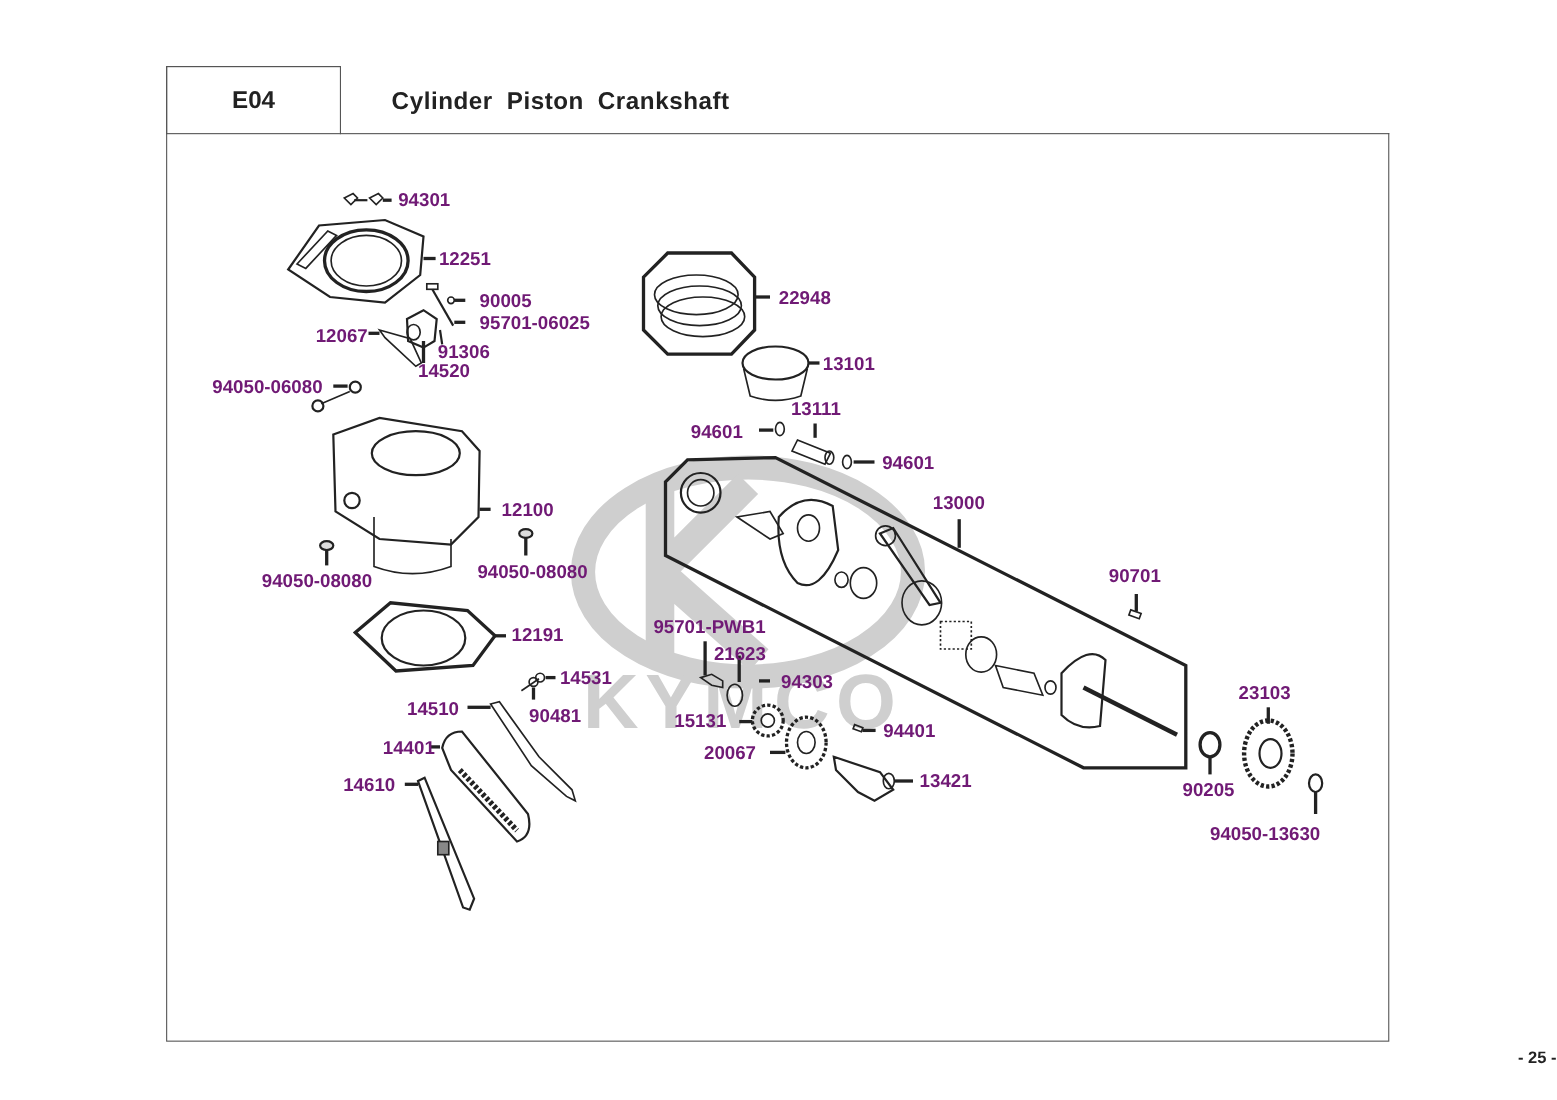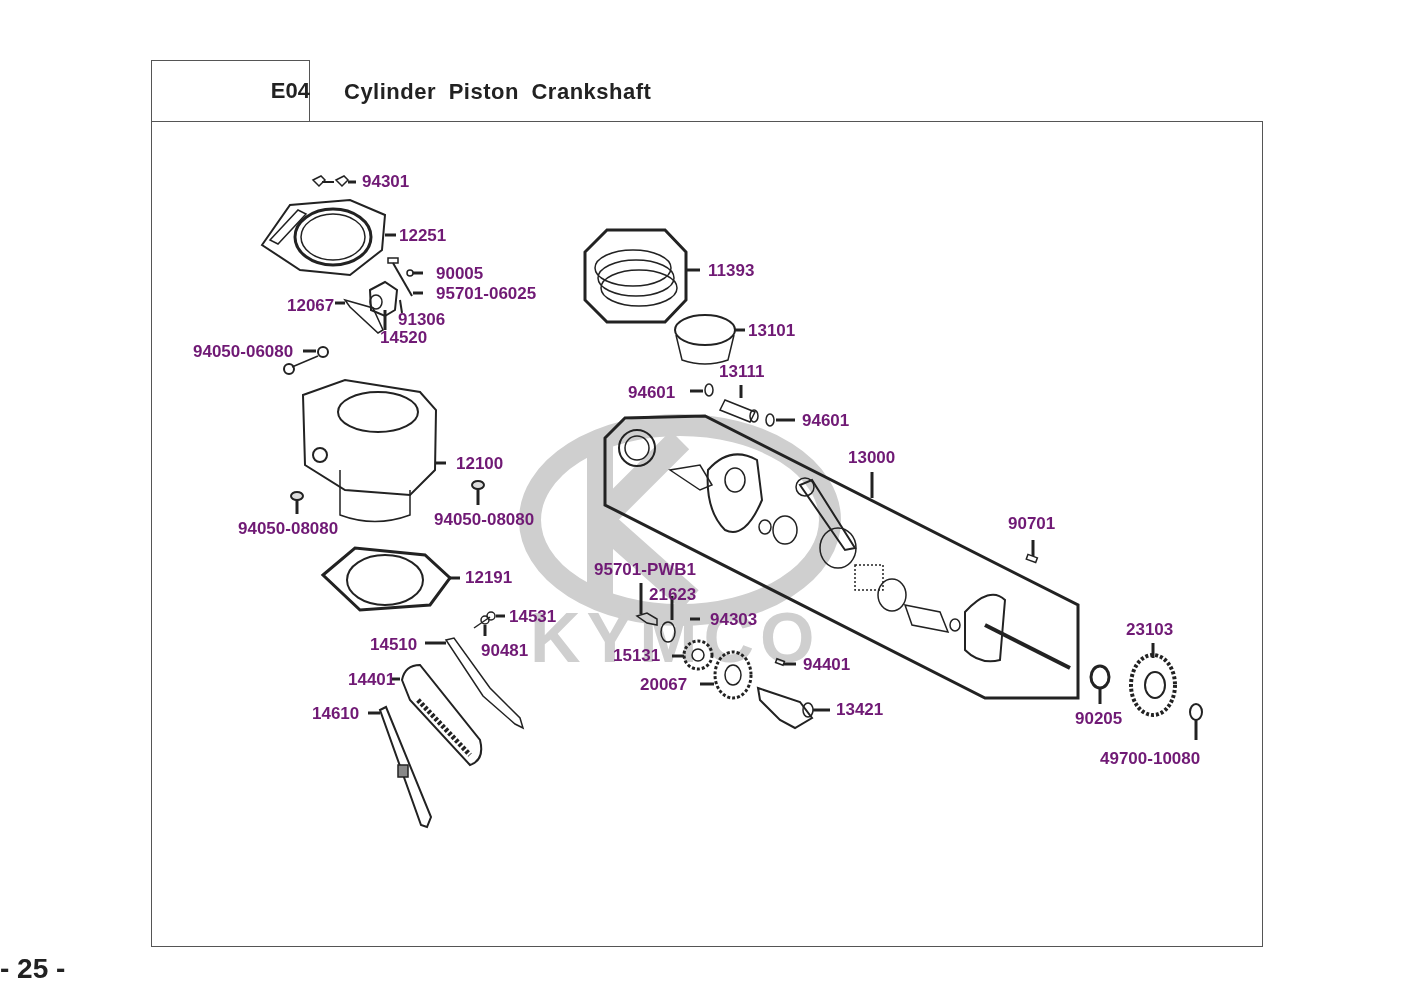--- a/index.html
+++ b/index.html
@@ -4,24 +4,24 @@
 <style>
   html, body { margin:0; padding:0; background:#ffffff; }
   body { width:1415px; height:1000px; position:relative; overflow:hidden;
          font-family:"Liberation Sans", sans-serif; color:#222; }
   .frame { position:absolute; left:151px; top:60px; width:1112px; height:887px;
            border:1px solid #555; box-sizing:border-box; }
   .hdr-code-box { position:absolute; left:151px; top:60px; width:159px; height:62px;
            border:1px solid #555; border-bottom:none; box-sizing:border-box; }
   .hdr-line { position:absolute; left:151px; top:121px; width:1112px; height:0; border-top:1px solid #555; }
   .hdr-cover { position:absolute; left:310px; top:59px; width:955px; height:62px; background:#fff; }
-  .hdr-code { position:absolute; left:151px; top:78px; width:159px; text-align:right;
+  .hdr-code { position:absolute; left:151px; top:78px; width:159px; text-align:center;
               font-weight:bold; font-size:22px; }
-  .hdr-title { position:absolute; left:344px; top:79px; font-weight:bold; font-size:22px; letter-spacing:0.5px; word-spacing:6px; }
-  .page-num { position:absolute; left:0; width:1415px; top:953px; text-align:left; font-weight:bold; font-size:28px; }
+  .hdr-title { position:absolute; left:356px; top:79px; font-weight:bold; font-size:22px; letter-spacing:0.5px; word-spacing:6px; }
+  .page-num { position:absolute; left:0; width:1415px; top:953px; text-align:right; font-weight:bold; font-size:15px; }
   svg.diagram { position:absolute; left:0; top:0; }
   .lbl { position:absolute; font-weight:bold; font-size:17px; color:#701a75; white-space:nowrap; }
 </style>
 </head>
 <body>
 
 <div class="frame"></div>
 <div class="hdr-cover"></div>
 <div class="hdr-code-box"></div>
 <div class="hdr-line"></div>
@@ -217,31 +217,31 @@
 <div class="lbl" style="left:193px;top:342px">94050-06080</div>
 <div class="lbl" style="left:456px;top:454px">12100</div>
 <div class="lbl" style="left:238px;top:519px">94050-08080</div>
 <div class="lbl" style="left:434px;top:510px">94050-08080</div>
 <div class="lbl" style="left:465px;top:568px">12191</div>
 <div class="lbl" style="left:509px;top:607px">14531</div>
 <div class="lbl" style="left:481px;top:641px">90481</div>
 <div class="lbl" style="left:370px;top:635px">14510</div>
 <div class="lbl" style="left:348px;top:670px">14401</div>
 <div class="lbl" style="left:312px;top:704px">14610</div>
-<div class="lbl" style="left:708px;top:261px">11393</div>
+<div class="lbl" style="left:708px;top:261px">22948</div>
 <div class="lbl" style="left:748px;top:321px">13101</div>
 <div class="lbl" style="left:719px;top:362px">13111</div>
 <div class="lbl" style="left:628px;top:383px">94601</div>
 <div class="lbl" style="left:802px;top:411px">94601</div>
 <div class="lbl" style="left:848px;top:448px">13000</div>
 <div class="lbl" style="left:1008px;top:514px">90701</div>
 <div class="lbl" style="left:594px;top:560px">95701-PWB1</div>
 <div class="lbl" style="left:649px;top:585px">21623</div>
 <div class="lbl" style="left:710px;top:610px">94303</div>
 <div class="lbl" style="left:613px;top:646px">15131</div>
 <div class="lbl" style="left:640px;top:675px">20067</div>
 <div class="lbl" style="left:803px;top:655px">94401</div>
 <div class="lbl" style="left:836px;top:700px">13421</div>
 <div class="lbl" style="left:1126px;top:620px">23103</div>
 <div class="lbl" style="left:1075px;top:709px">90205</div>
-<div class="lbl" style="left:1100px;top:749px">49700-10080</div>
+<div class="lbl" style="left:1100px;top:749px">94050-13630</div>
 
 <div class="page-num">- 25 -</div>
 
 </body></html>

